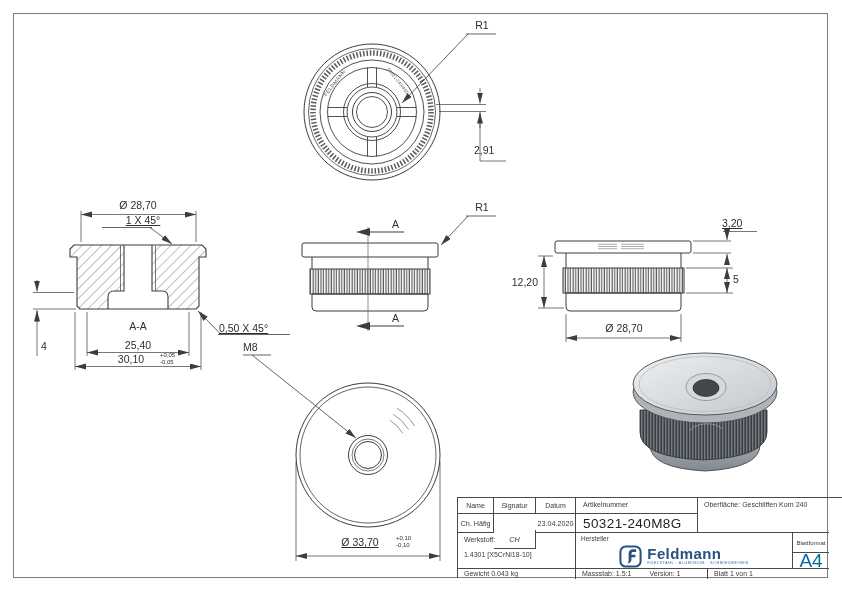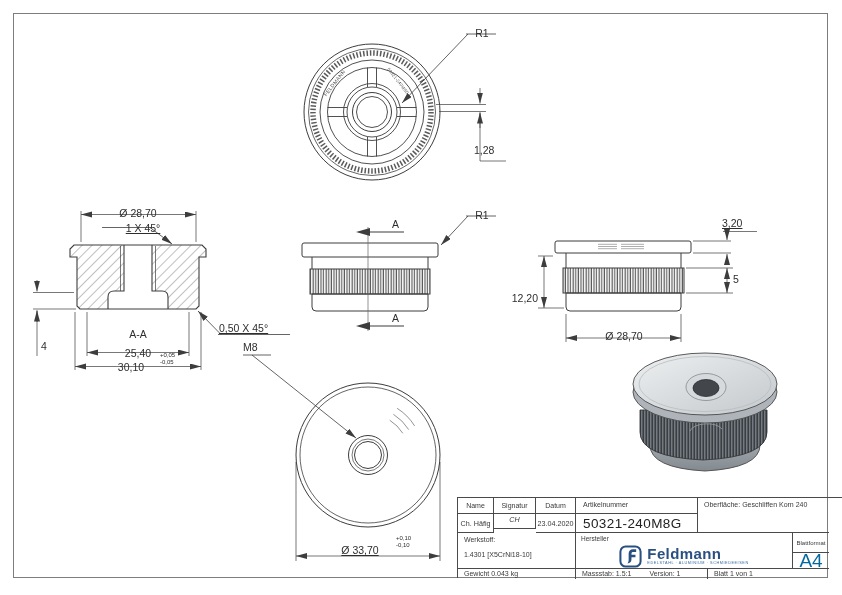--- a/index.html
+++ b/index.html
@@ -2,21 +2,21 @@
 <html><head>
 <meta charset="utf-8">
 <style>
   html,body{margin:0;padding:0;background:#fff;}
   #stage{position:relative;width:842px;height:595px;background:#fff;overflow:hidden;
          font-family:"Liberation Sans", sans-serif;color:#2e2e2e;}
   #frame{position:absolute;left:13px;top:13px;width:815px;height:565px;
          border:1.4px solid #7d7d7d;box-sizing:border-box;}
   svg.linework{position:absolute;left:0;top:0;}
   .dim{position:absolute;font-size:10.5px;color:#2e2e2e;white-space:nowrap;}
-  .ctr{text-align:center;margin-top:8px;}
+  .ctr{text-align:center;}
   .rgt{text-align:right;}
   .tolstack{position:absolute;display:flex;flex-direction:column;justify-content:center;}
   .tolstack span{font-size:6px;line-height:6.5px;color:#2e2e2e;}
   
   #tblock{position:absolute;left:457px;top:497px;width:411px;height:81px;
           border-top:1.2px solid #4a4a4a;border-left:1.2px solid #4a4a4a;box-sizing:border-box;
           font-size:7px;color:#3a3a3a;}
   .cell{position:absolute;box-sizing:border-box;border-right:1px solid #4a4a4a;
         border-bottom:1px solid #4a4a4a;overflow:hidden;}
   .cell.noR{border-right:none;}
@@ -233,61 +233,61 @@
       <ellipse cx="705" cy="392" rx="72" ry="31" fill="#aeb4b9" stroke="#4a4a4a"></ellipse>
       <ellipse cx="705" cy="384" rx="72" ry="31" fill="url(#gTop)" stroke="#4a4a4a"></ellipse>
       <ellipse cx="705" cy="384" rx="66" ry="27.5" fill="none" stroke="#b7bcc0" stroke-width="0.8"></ellipse>
       <path d="M690,431 A 17 9 0 0 1 722,429" fill="none" stroke="#9aa0a5" stroke-width="0.8"></path>
       <ellipse cx="706" cy="387" rx="20" ry="13.5" fill="#d6dadd" stroke="#83898d" stroke-width="0.8"></ellipse>
       <ellipse cx="706" cy="388" rx="13" ry="8.5" fill="#43474c" stroke="#2c2f33" stroke-width="0.8"></ellipse>
     </g>
   </svg>
 
   <div class="dim ctr" style="left:468px;top:19px;width:28px;">R1</div>
-  <div class="dim" style="left:474px;top:144px;">1,28</div>
+  <div class="dim" style="left:474px;top:144px;">2,91</div>
 
   <div class="dim ctr" style="left:106px;top:199px;width:64px;">Ø 28,70</div>
   <div class="dim ctr" style="left:117px;top:214px;width:52px;text-decoration:underline;">1 X 45°</div>
   <div class="dim ctr" style="left:118px;top:320px;width:40px;">A-A</div>
   <div class="dim ctr" style="left:112px;top:339px;width:52px;">25,40</div>
   <div class="dim ctr" style="left:104px;top:353px;width:54px;">30,10</div>
   <div class="tolstack" style="left:160px;top:352px;">
     <span>+0,05</span>
     <span>-0,05</span>
   </div>
   <div class="dim" style="left:41px;top:340px;">4</div>
   <div class="dim" style="left:219px;top:322px;text-decoration:underline;">0,50 X 45°</div>
   <div class="dim" style="left:243px;top:341px;">M8</div>
 
   <div class="dim" style="left:392px;top:218px;">A</div>
   <div class="dim" style="left:392px;top:312px;">A</div>
   <div class="dim ctr" style="left:468px;top:201px;width:28px;">R1</div>
 
   <div class="dim" style="left:722px;top:217px;text-decoration:underline;">3,20</div>
-  <div class="dim rgt" style="left:498px;top:276px;width:40px;margin-top:16px;">12,20</div>
+  <div class="dim rgt" style="left:498px;top:276px;width:40px;">12,20</div>
   <div class="dim" style="left:733px;top:273px;">5</div>
   <div class="dim ctr" style="left:594px;top:322px;width:60px;">Ø 28,70</div>
 
   <div class="dim ctr" style="left:328px;top:536px;width:64px;text-decoration:underline;">Ø 33,70</div>
   <div class="tolstack" style="left:396px;top:535px;">
     <span>+0,10</span>
     <span>-0,10</span>
   </div>
 
   <div id="tblock">
     <div class="cell hcell" style="left:0;top:0;width:36px;height:16px;">Name</div>
     <div class="cell hcell" style="left:36px;top:0;width:42px;height:16px;">Signatur</div>
     <div class="cell hcell" style="left:78px;top:0;width:40px;height:16px;">Datum</div>
     <div class="cell" style="left:118px;top:0;width:122px;height:16px;padding:3px 0 0 7px;">Artikelnummer</div>
     <div class="cell noR" style="left:240px;top:0;width:131px;height:35px;padding:3px 0 0 6px;">
       <span>Oberfläche:</span>
       <span>Geschliffen Korn 240</span>
     </div>
     <div class="cell hcell" style="left:0;top:16px;width:36px;height:19px;font-size:7.2px;">Ch. Häfig</div>
-    <div class="cell hcell" style="left:36px;top:12px;width:42px;height:19px;font-size:7.2px;font-style:italic;">CH</div>
+    <div class="cell hcell" style="left:36px;top:32px;width:42px;height:19px;font-size:7.2px;font-style:italic;">CH</div>
     <div class="cell hcell" style="left:78px;top:16px;width:40px;height:19px;font-size:7.2px;">23.04.2020</div>
     <div class="cell artnum" style="left:118px;top:16px;width:122px;height:19px;">50321-240M8G</div>
 
     <div class="cell" style="left:0;top:35px;width:118px;height:36px;padding:3px 0 0 6px;">
       <div>Werkstoff:</div>
       <div style="margin-top:8px;">1.4301 [X5CrNi18-10]</div>
     </div>
     <div class="cell" style="left:118px;top:35px;width:217px;height:36px;">
       <div style="font-size:6.5px;padding:2px 0 0 5px;">Hersteller</div>
       <div class="logo">

